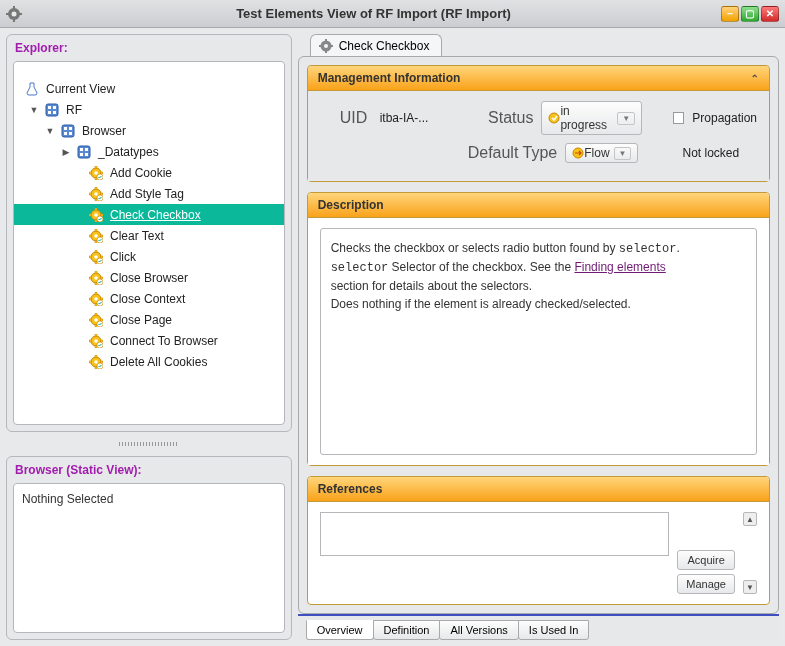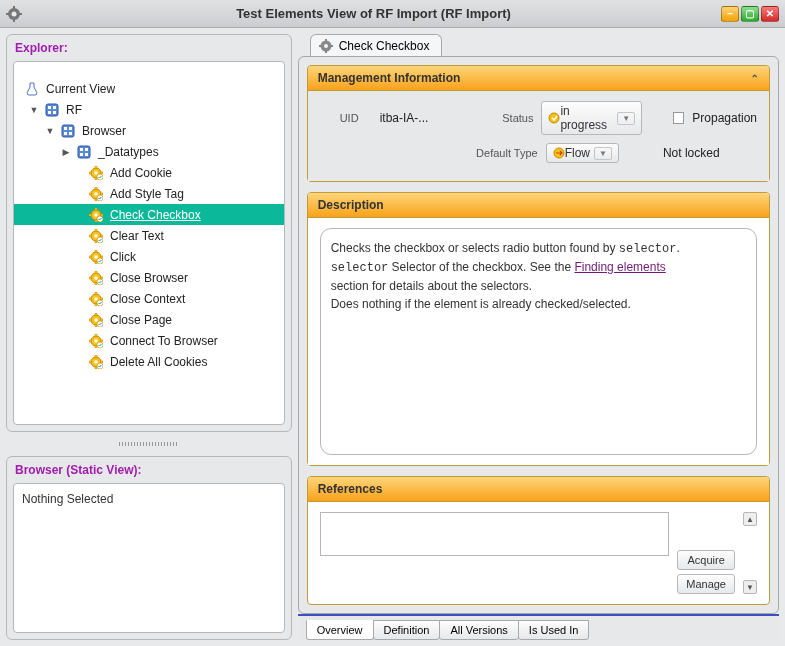--- a/index.html
+++ b/index.html
@@ -42,30 +42,30 @@
 .right-body { flex: 1; border: 1px solid #a8a9ab; border-radius: 6px; background: #e7e8ea; padding: 8px; display: flex; flex-direction: column; gap: 10px; overflow: hidden; }
 
 .section { border: 1px solid #c39a3a; border-radius: 4px; background: #fff; }
 .section-header { background: linear-gradient(#ffd57a,#f9a21a); border-bottom: 1px solid #c39a3a; border-radius: 4px 4px 0 0; padding: 5px 10px; font-size: 12px; font-weight: bold; color: #333; display: flex; align-items: center; }
 .section-header .chev { margin-left: auto; font-size: 10px; color: #555; }
 .section-body { padding: 10px 12px; font-size: 12px; color: #333; }
 
 .mgmt { background: #e7e8ea; }
 .mgmt .section-body { background: #e7e8ea; }
 .form-row { display: flex; align-items: center; gap: 8px; margin-bottom: 8px; }
-.form-lbl { color: #555; font-size: 11px; min-width: 70px; text-align: right; margin-left: 20px; }
+.form-lbl { color: #555; font-size: 16px; min-width: 70px; text-align: right; margin-left: 20px; }
 .form-lbl.short { min-width: 32px; text-align: left; }
 .val { font-size: 12px; color: #222; }
 .dropdown { border: 1px solid #b5b7ba; border-radius: 3px; background: linear-gradient(#fdfdfd,#e7e8ea); padding: 2px 6px; display: inline-flex; align-items: center; font-size: 12px; }
 .dropdown .dd-arrow { border: 1px solid #c4c5c7; padding: 1px 4px; border-radius: 2px; font-size: 8px; color: #777; margin-left: 4px; }
 .chk { width: 12px; height: 12px; border: 1px solid #999; background: #fff; display: inline-block; }
 
 .desc { flex: 1; display: flex; flex-direction: column; }
 .desc .section-body { background: #fff; flex: 1; }
-.desc-inner { border: 1px solid #b5b7ba; border-radius: 11px; padding: 10px; height: 100%; line-height: 1.5; }
+.desc-inner { border: 1px solid #b5b7ba; border-radius: 3px; padding: 10px; height: 100%; line-height: 1.5; }
 .code { font-family: "Courier New", monospace; }
 .link { color: #701a75; text-decoration: underline; }
 
 .refs .section-body { display: flex; gap: 8px; align-items: stretch; }
 .ref-list { flex: 1; border: 1px solid #b5b7ba; background: #fff; height: 44px; }
 .btncol { display: flex; flex-direction: column; gap: 4px; margin-top: 38px; }
 .btn { border: 1px solid #b5b7ba; border-radius: 3px; background: linear-gradient(#fdfdfd,#e7e8ea); font-size: 11px; padding: 3px 8px; text-align: center; min-width: 56px; }
 .spinner { display: flex; flex-direction: column; justify-content: space-between; }
 .spin { width: 14px; height: 14px; border: 1px solid #b5b7ba; border-radius: 2px; background: #eee; font-size: 8px; display: flex; align-items: center; justify-content: center; color: #555; }
 

